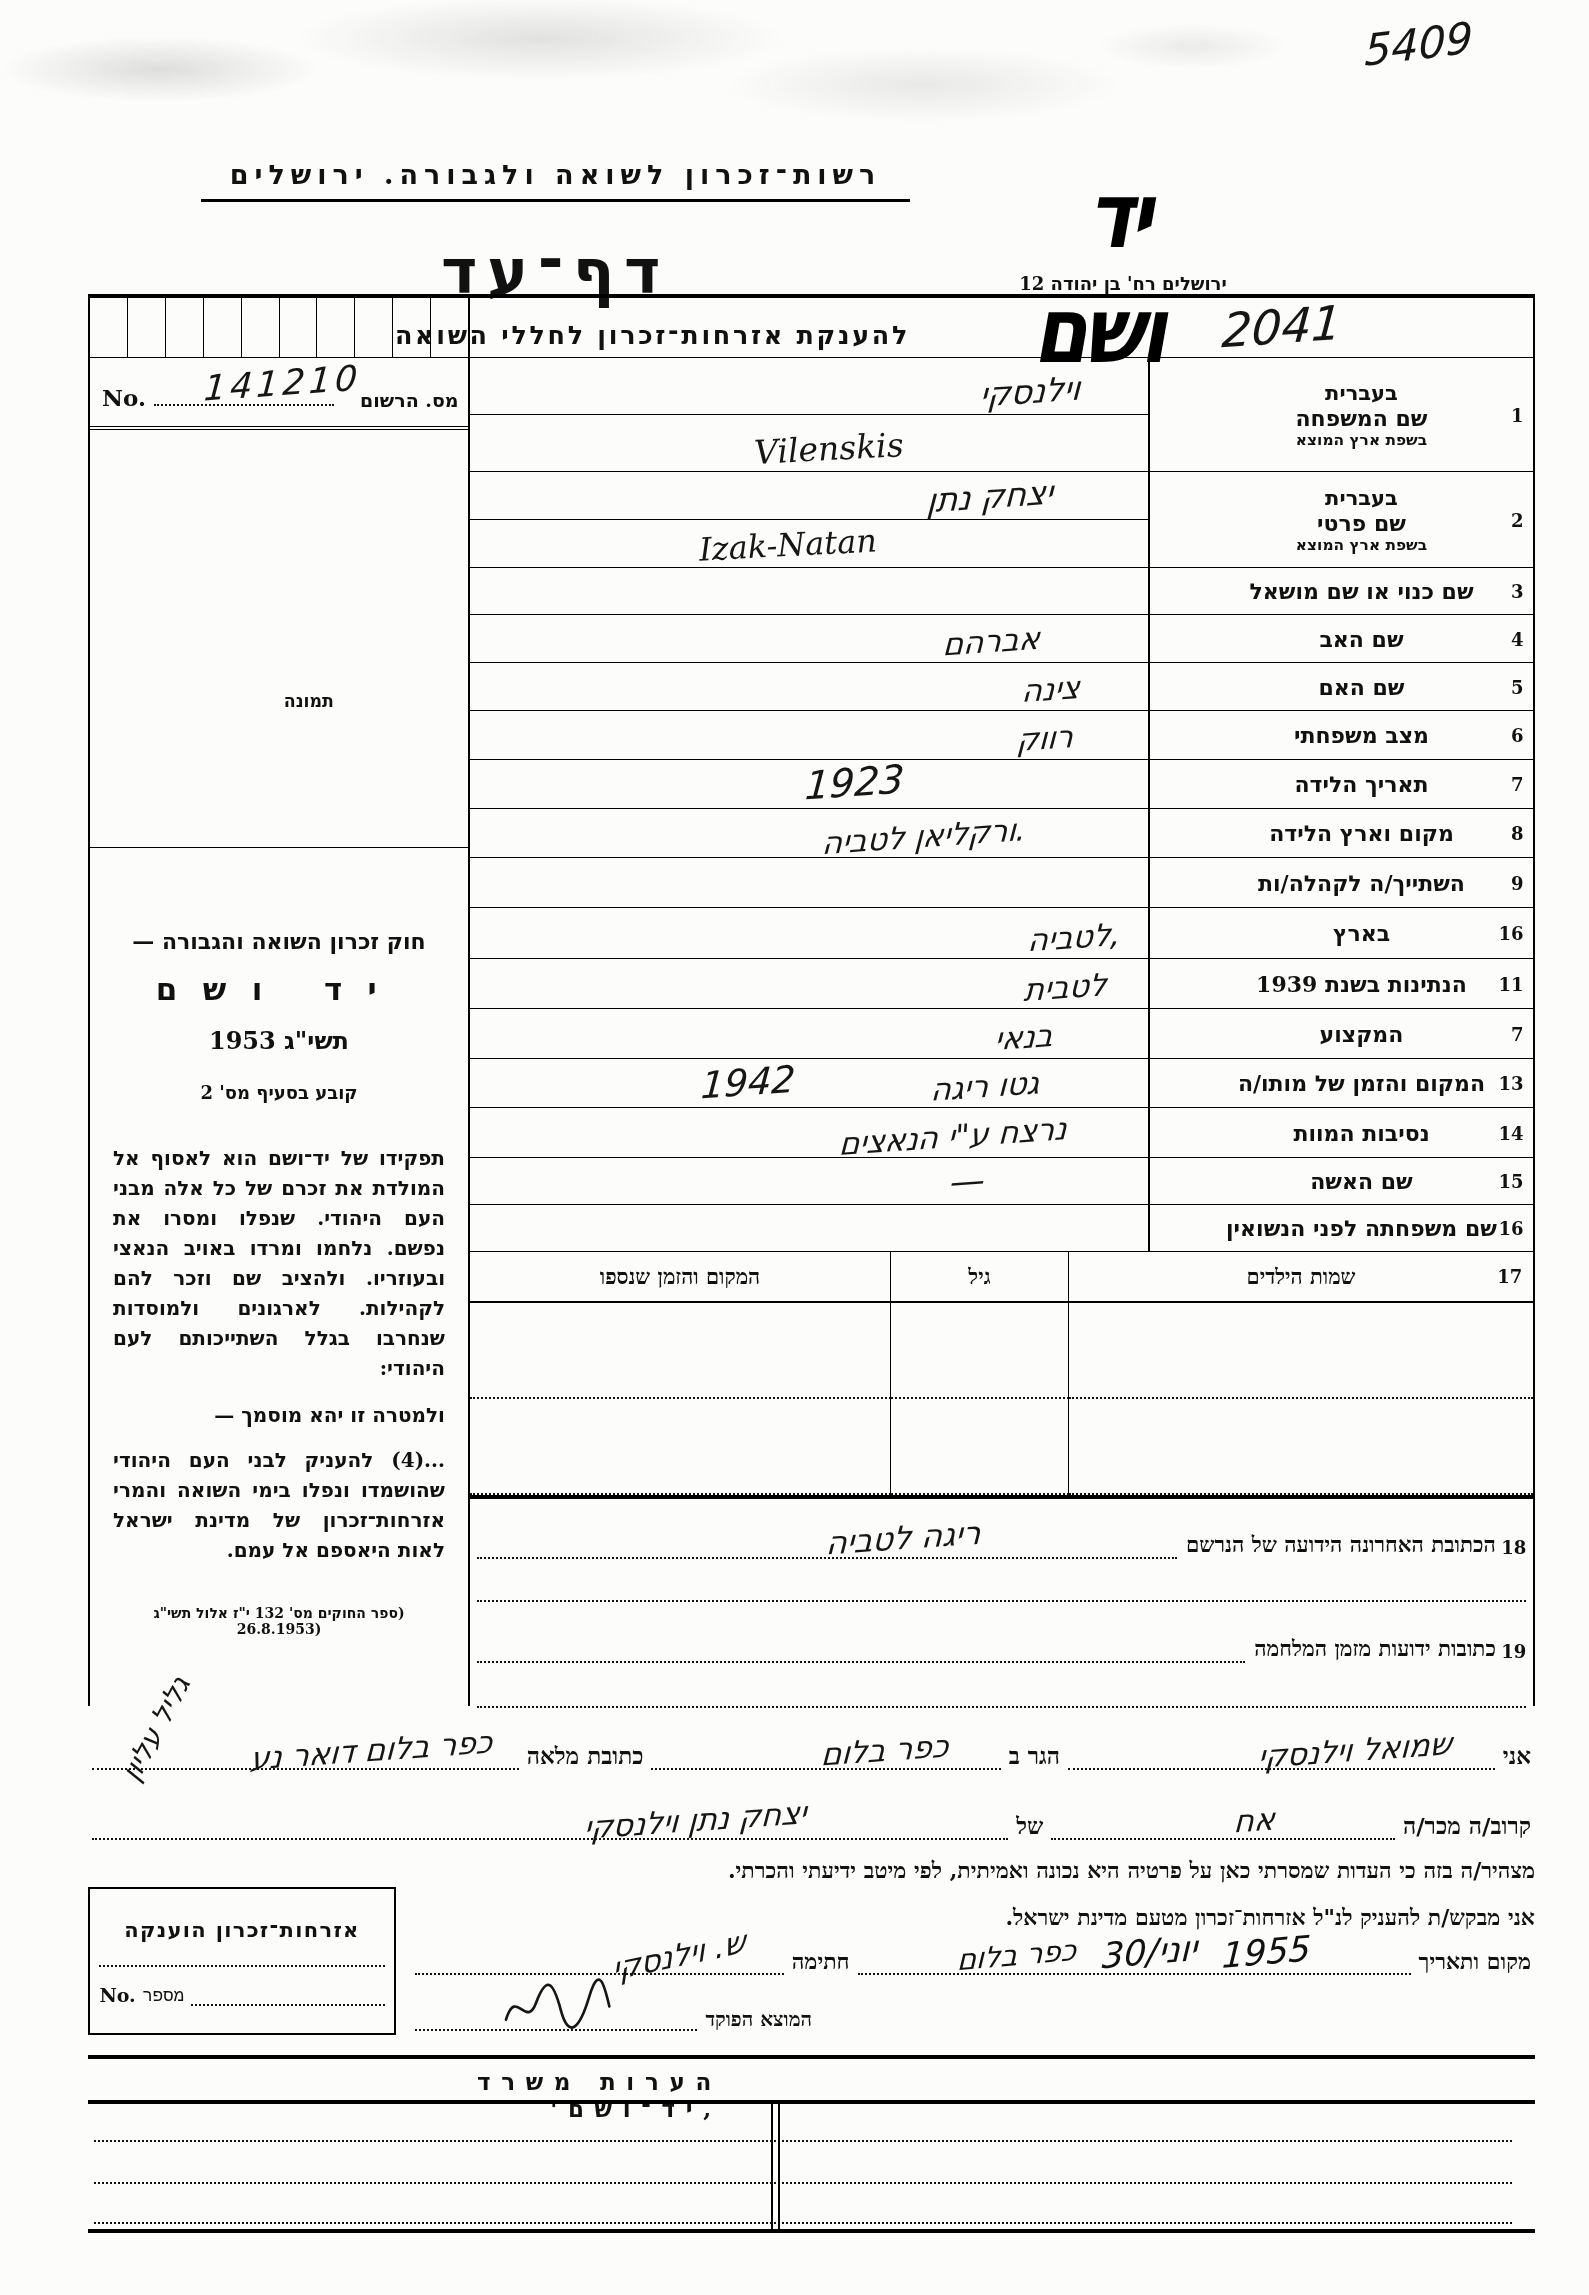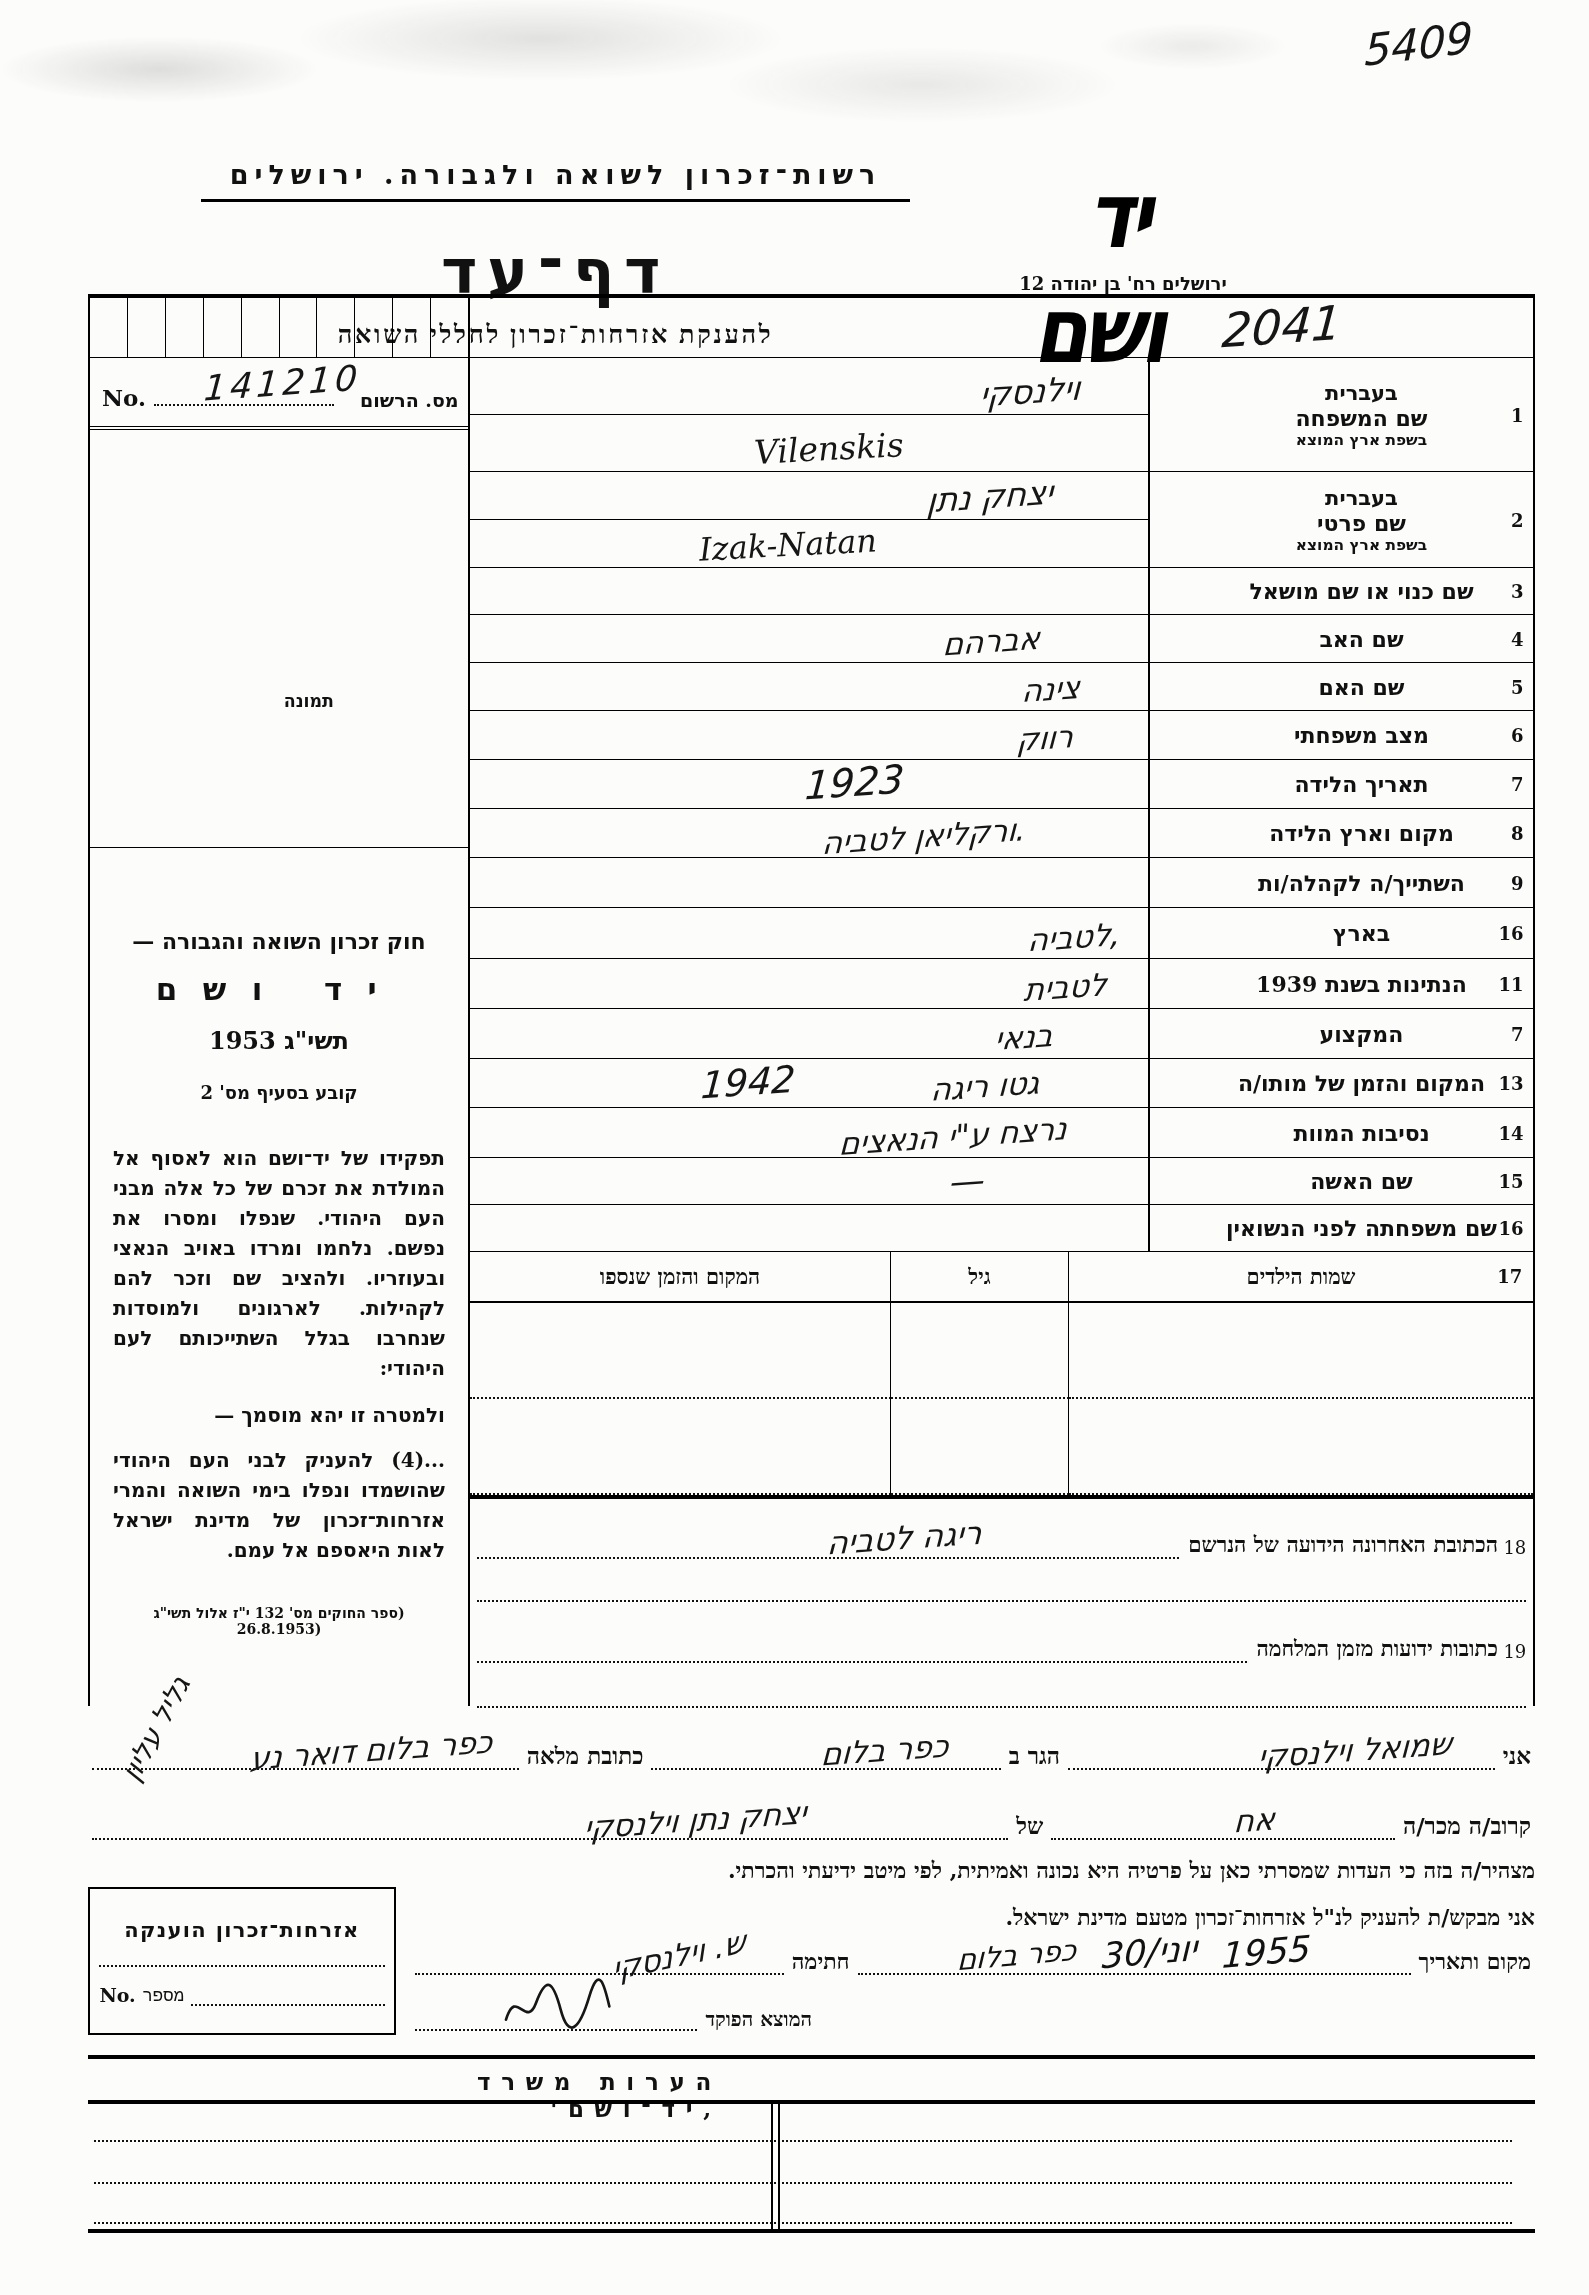--- a/index.html
+++ b/index.html
@@ -16,22 +16,22 @@
   
   .hw{font-family:"DejaVu Sans",sans-serif;font-style:italic;color:#161616;
       transform:rotate(-4deg) skewX(-8deg);transform-origin:center;white-space:nowrap;}
   .hwl{font-family:"DejaVu Serif","DejaVu Sans",serif;font-style:italic;color:#161616;
       transform:rotate(-3deg);white-space:nowrap;}
   
   .auth{position:absolute;top:159px;left:201px;width:709px;text-align:center;direction:rtl;
         font-size:27px;letter-spacing:6px;border-bottom:3.3px solid #000;padding-bottom:9.4px;}
   .doctitle{position:absolute;top:235px;left:201px;width:709px;text-align:center;direction:rtl;
         font-size:62px;letter-spacing:9.4px;}
-  .subtitle{position:absolute;top:320px;left:201px;width:709px;text-align:center;direction:rtl;
-        font-size:25.4px;letter-spacing:2.7px;font-family:Liberation Serif, serif;}
+  .subtitle{position:absolute;top:320px;left:201px;width:709px;direction:rtl;
+        font-size:25.4px;letter-spacing:2.7px;}
   .logo{position:absolute;top:166px;left:1023px;width:201px;height:100px;direction:rtl;
         font-size:79px;font-weight:900;letter-spacing:-4px;color:#000;
         transform:skewX(-10deg) scaleY(1.15);line-height:100px;text-align:center;}
   .logoaddr{position:absolute;top:273px;left:956px;width:334px;text-align:center;direction:rtl;
         font-size:18px;}
   .pageno{position:absolute;top:19px;left:1364px;font-size:43px;transform:rotate(-7deg) skewX(-8deg);}
   
   .maintable{position:absolute;top:294px;left:88px;width:1447px;display:flex;
         border-top:4px solid #000;border-left:2px solid #000;border-right:2px solid #000;
         box-sizing:border-box;}
@@ -86,21 +86,21 @@
   .chrow .c1{width:421px;border-right:1.3px solid #000;border-bottom:2px dotted #111;}
   .chrow .c2{width:178px;border-right:1.3px solid #000;border-bottom:2px dotted #111;}
   .chrow .c3{flex:1;border-bottom:2px dotted #111;}
   .heavy{height:4px;background:#000;}
   
   .rowx{position:relative;}
   .rline{display:flex;align-items:flex-end;padding:0 6.7px;}
   .rline .dots{flex:1;border-bottom:2px dotted #111;position:relative;height:27px;}
   .rline .rlabel{font-size:21.4px;direction:rtl;padding:0 5.4px 1.3px 9.4px;
         font-family:"DejaVu Serif",serif;font-weight:bold;}
-  .rline .rnum{font-size:18px;font-family:"DejaVu Serif",serif;font-weight:normal;padding-bottom:1.3px;}
+  .rline .rnum{font-size:18px;font-family:"DejaVu Serif",serif;font-weight:bold;padding-bottom:1.3px;}
   .fulldots{margin:0 6.7px;border-bottom:2px dotted #111;}
   
   .decl{position:absolute;left:88px;top:1716px;width:1447px;direction:rtl;}
   .dline{display:flex;align-items:flex-end;font-size:23px;}
   .dline .plabel{font-family:"DejaVu Serif",serif;font-weight:bold;white-space:nowrap;padding:0 4px;}
   .blank{border-bottom:2px dotted #111;position:relative;height:29px;margin:0 4px;}
   .blank .hw{position:absolute;bottom:0;font-size:31px;}
   .ptext{font-size:22px;font-family:"DejaVu Serif",serif;font-weight:bold;text-align:right;direction:rtl;}
   .addrextra{position:absolute;left:99px;top:1712px;font-size:28px;transform:rotate(-62deg);}
   

